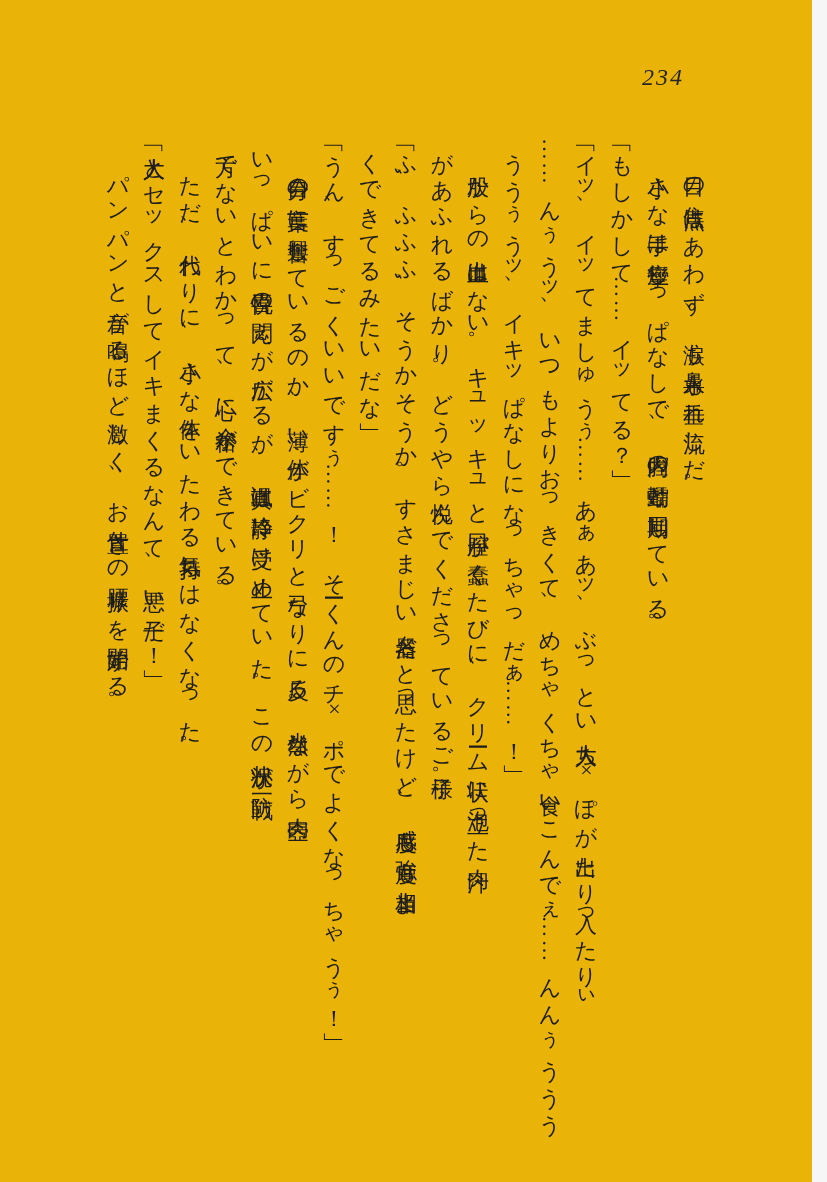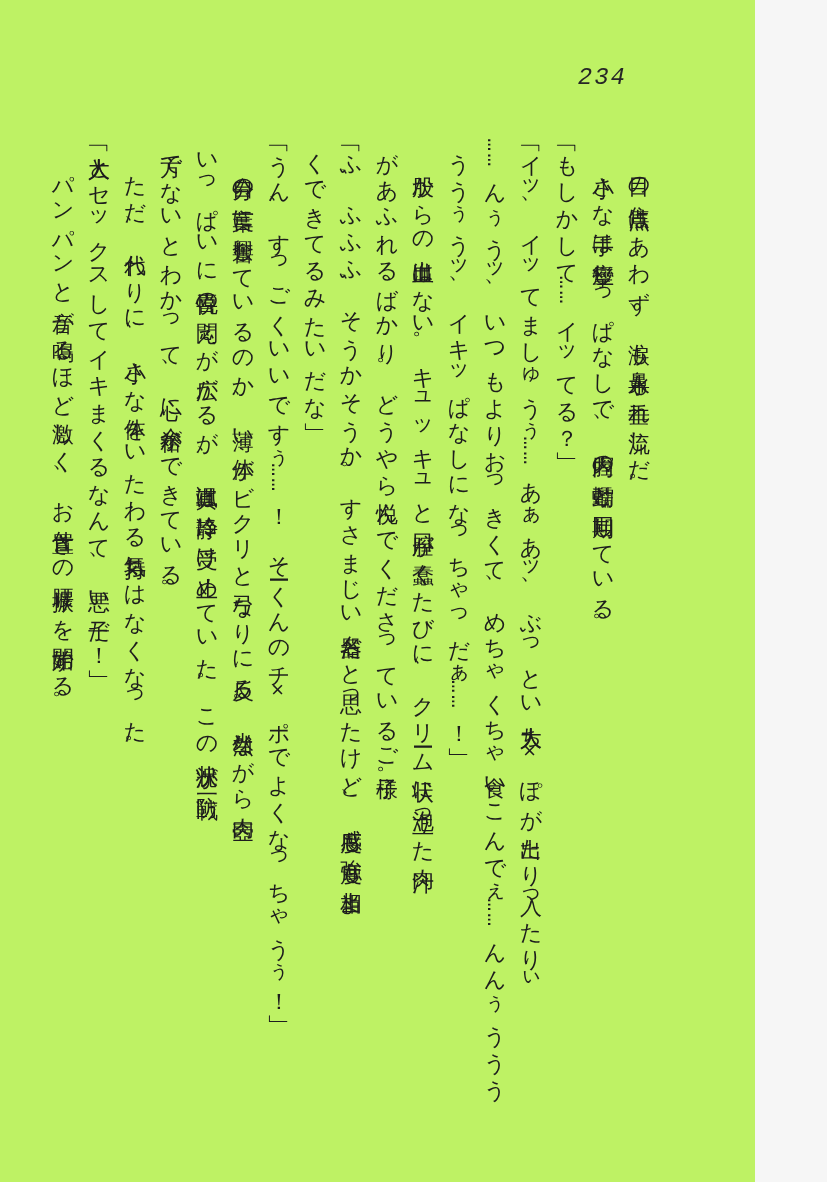--- a/index.html
+++ b/index.html
@@ -8,24 +8,23 @@
   }
   body {
     width: 827px;
     height: 1182px;
     background: #f6f6f6;
     overflow: hidden;
     font-family: "Liberation Serif", "DejaVu Serif", serif;
   }
   .page {
     position: relative;
-    width: 755px;
+    width: 812px;
     height: 1182px;
-    background: #bef264;
-    font-family: Liberation Mono, monospace;
+    background: #eab308;
   }
   .page-number {
     position: absolute;
     top: 64px;
     right: 128px;
     font-size: 24px;
     font-style: italic;
     letter-spacing: 2px;
     color: #262626;
   }

